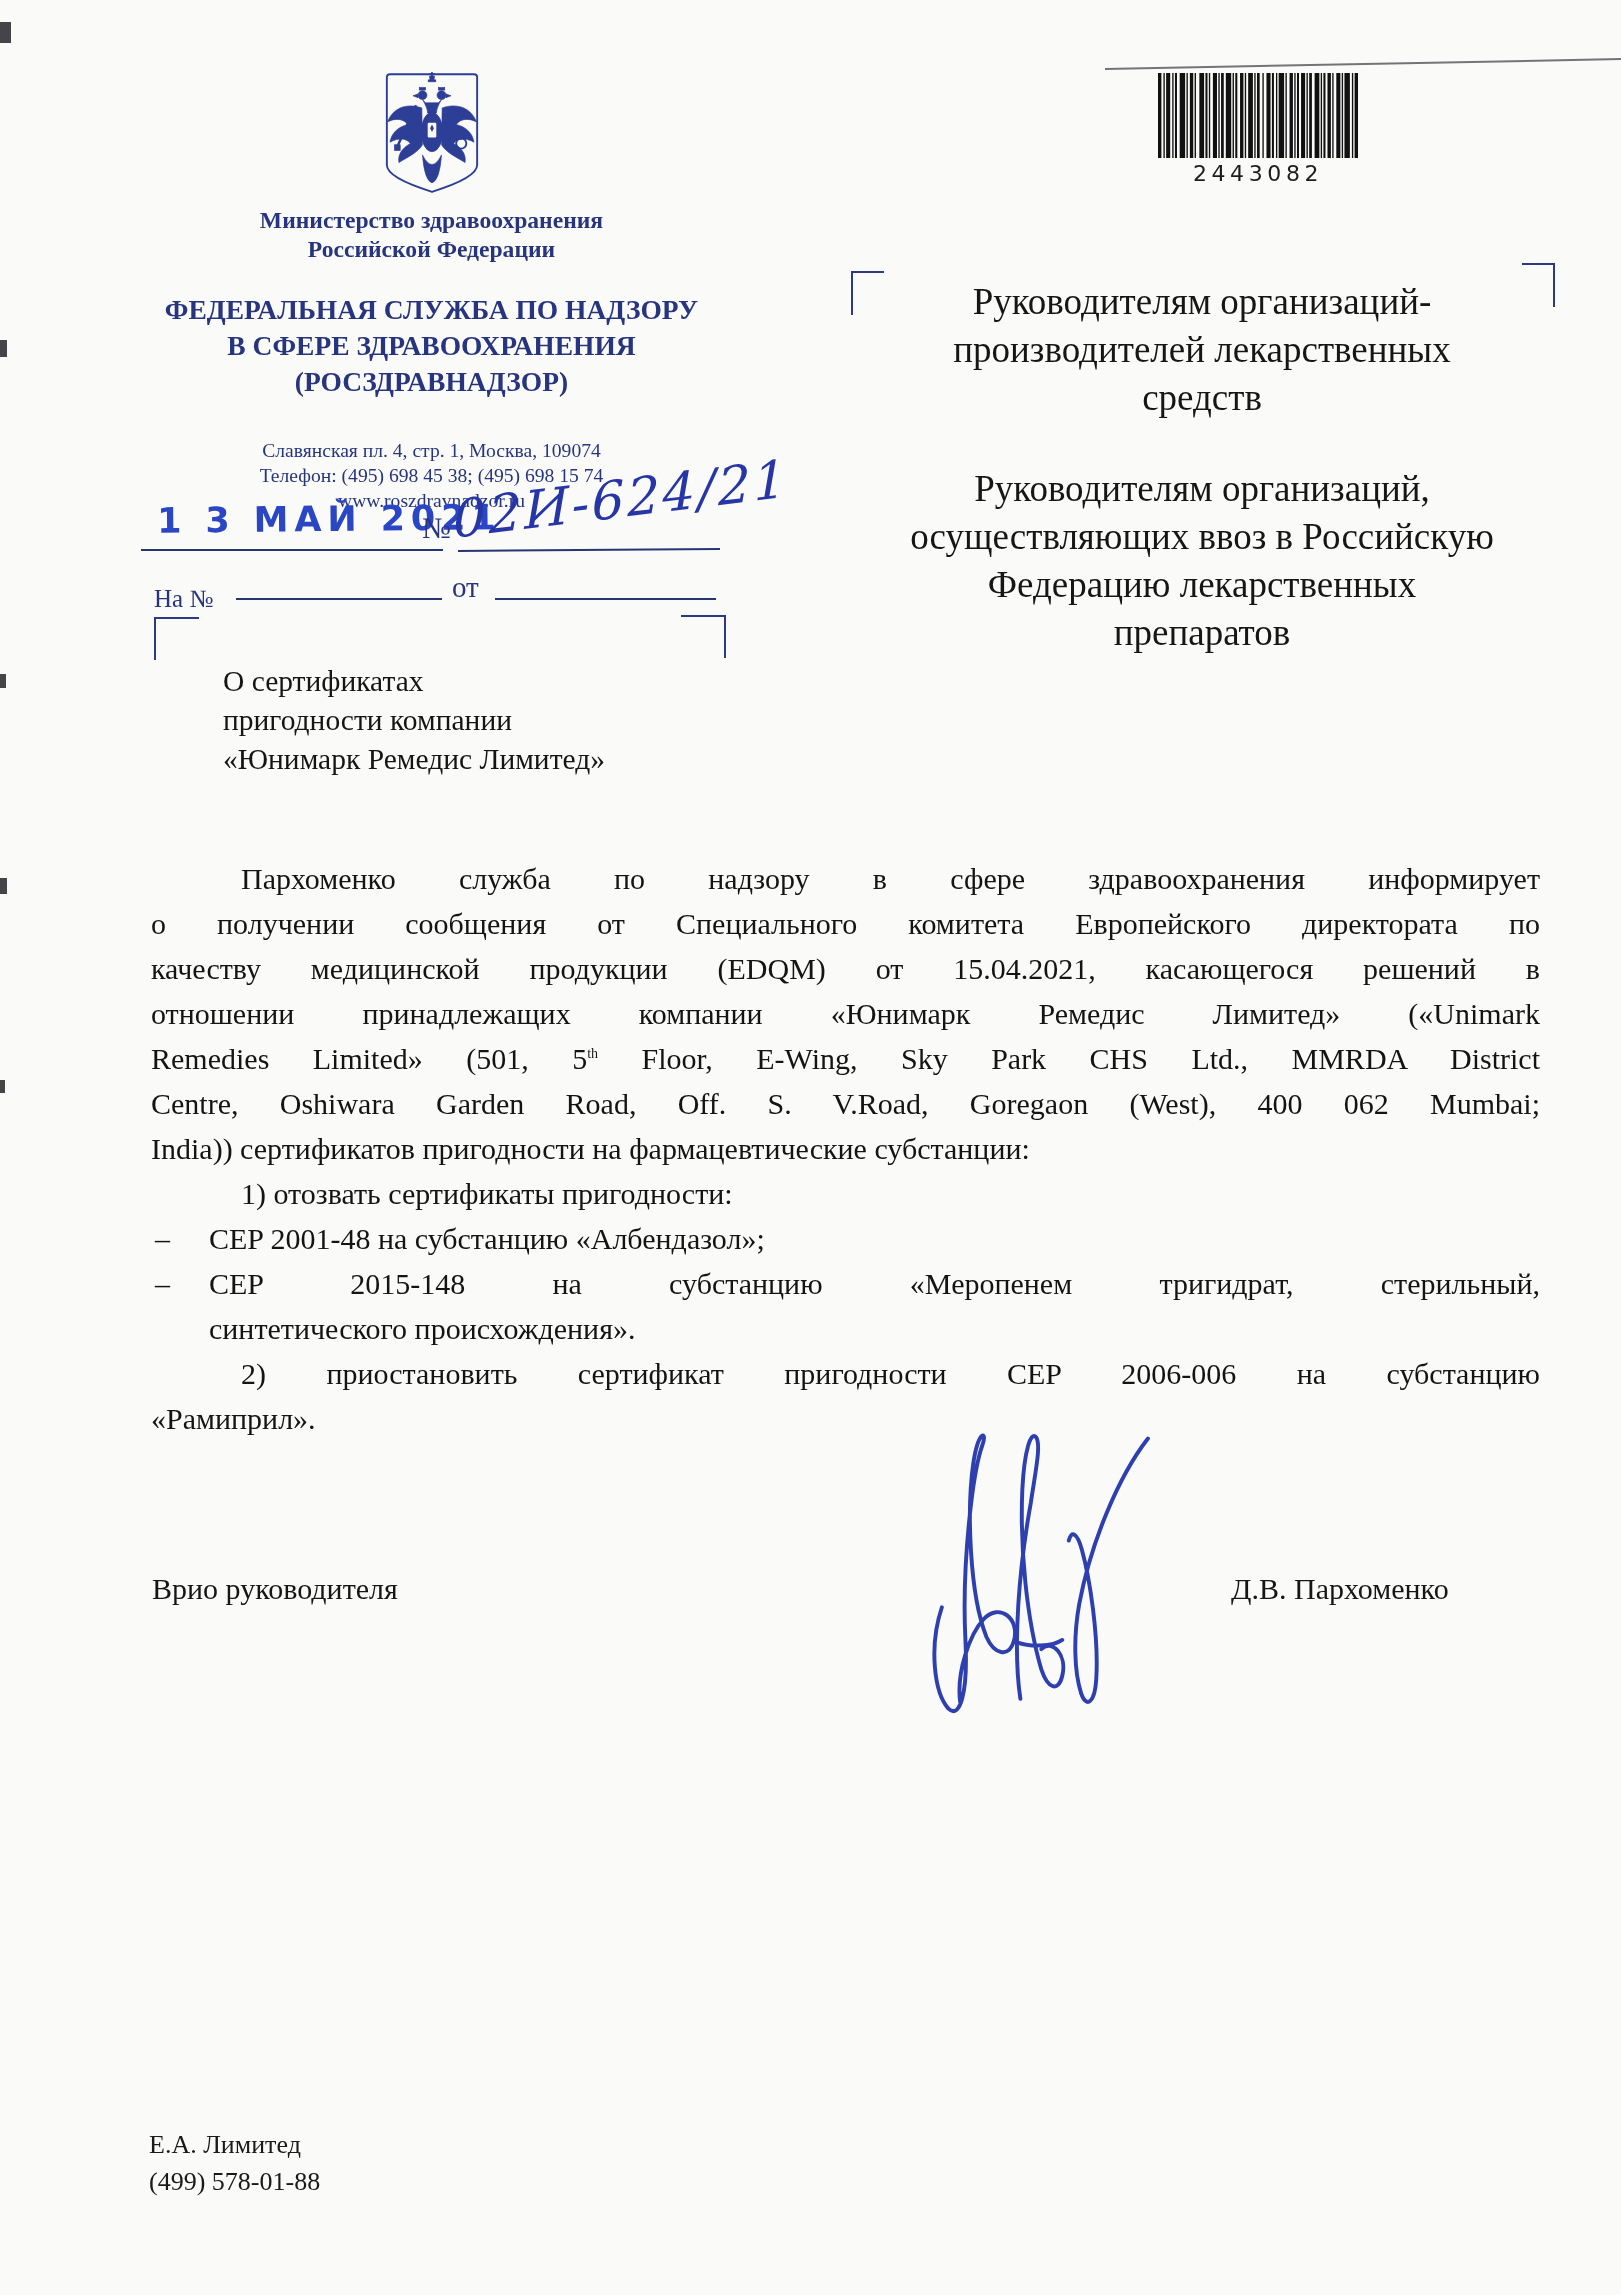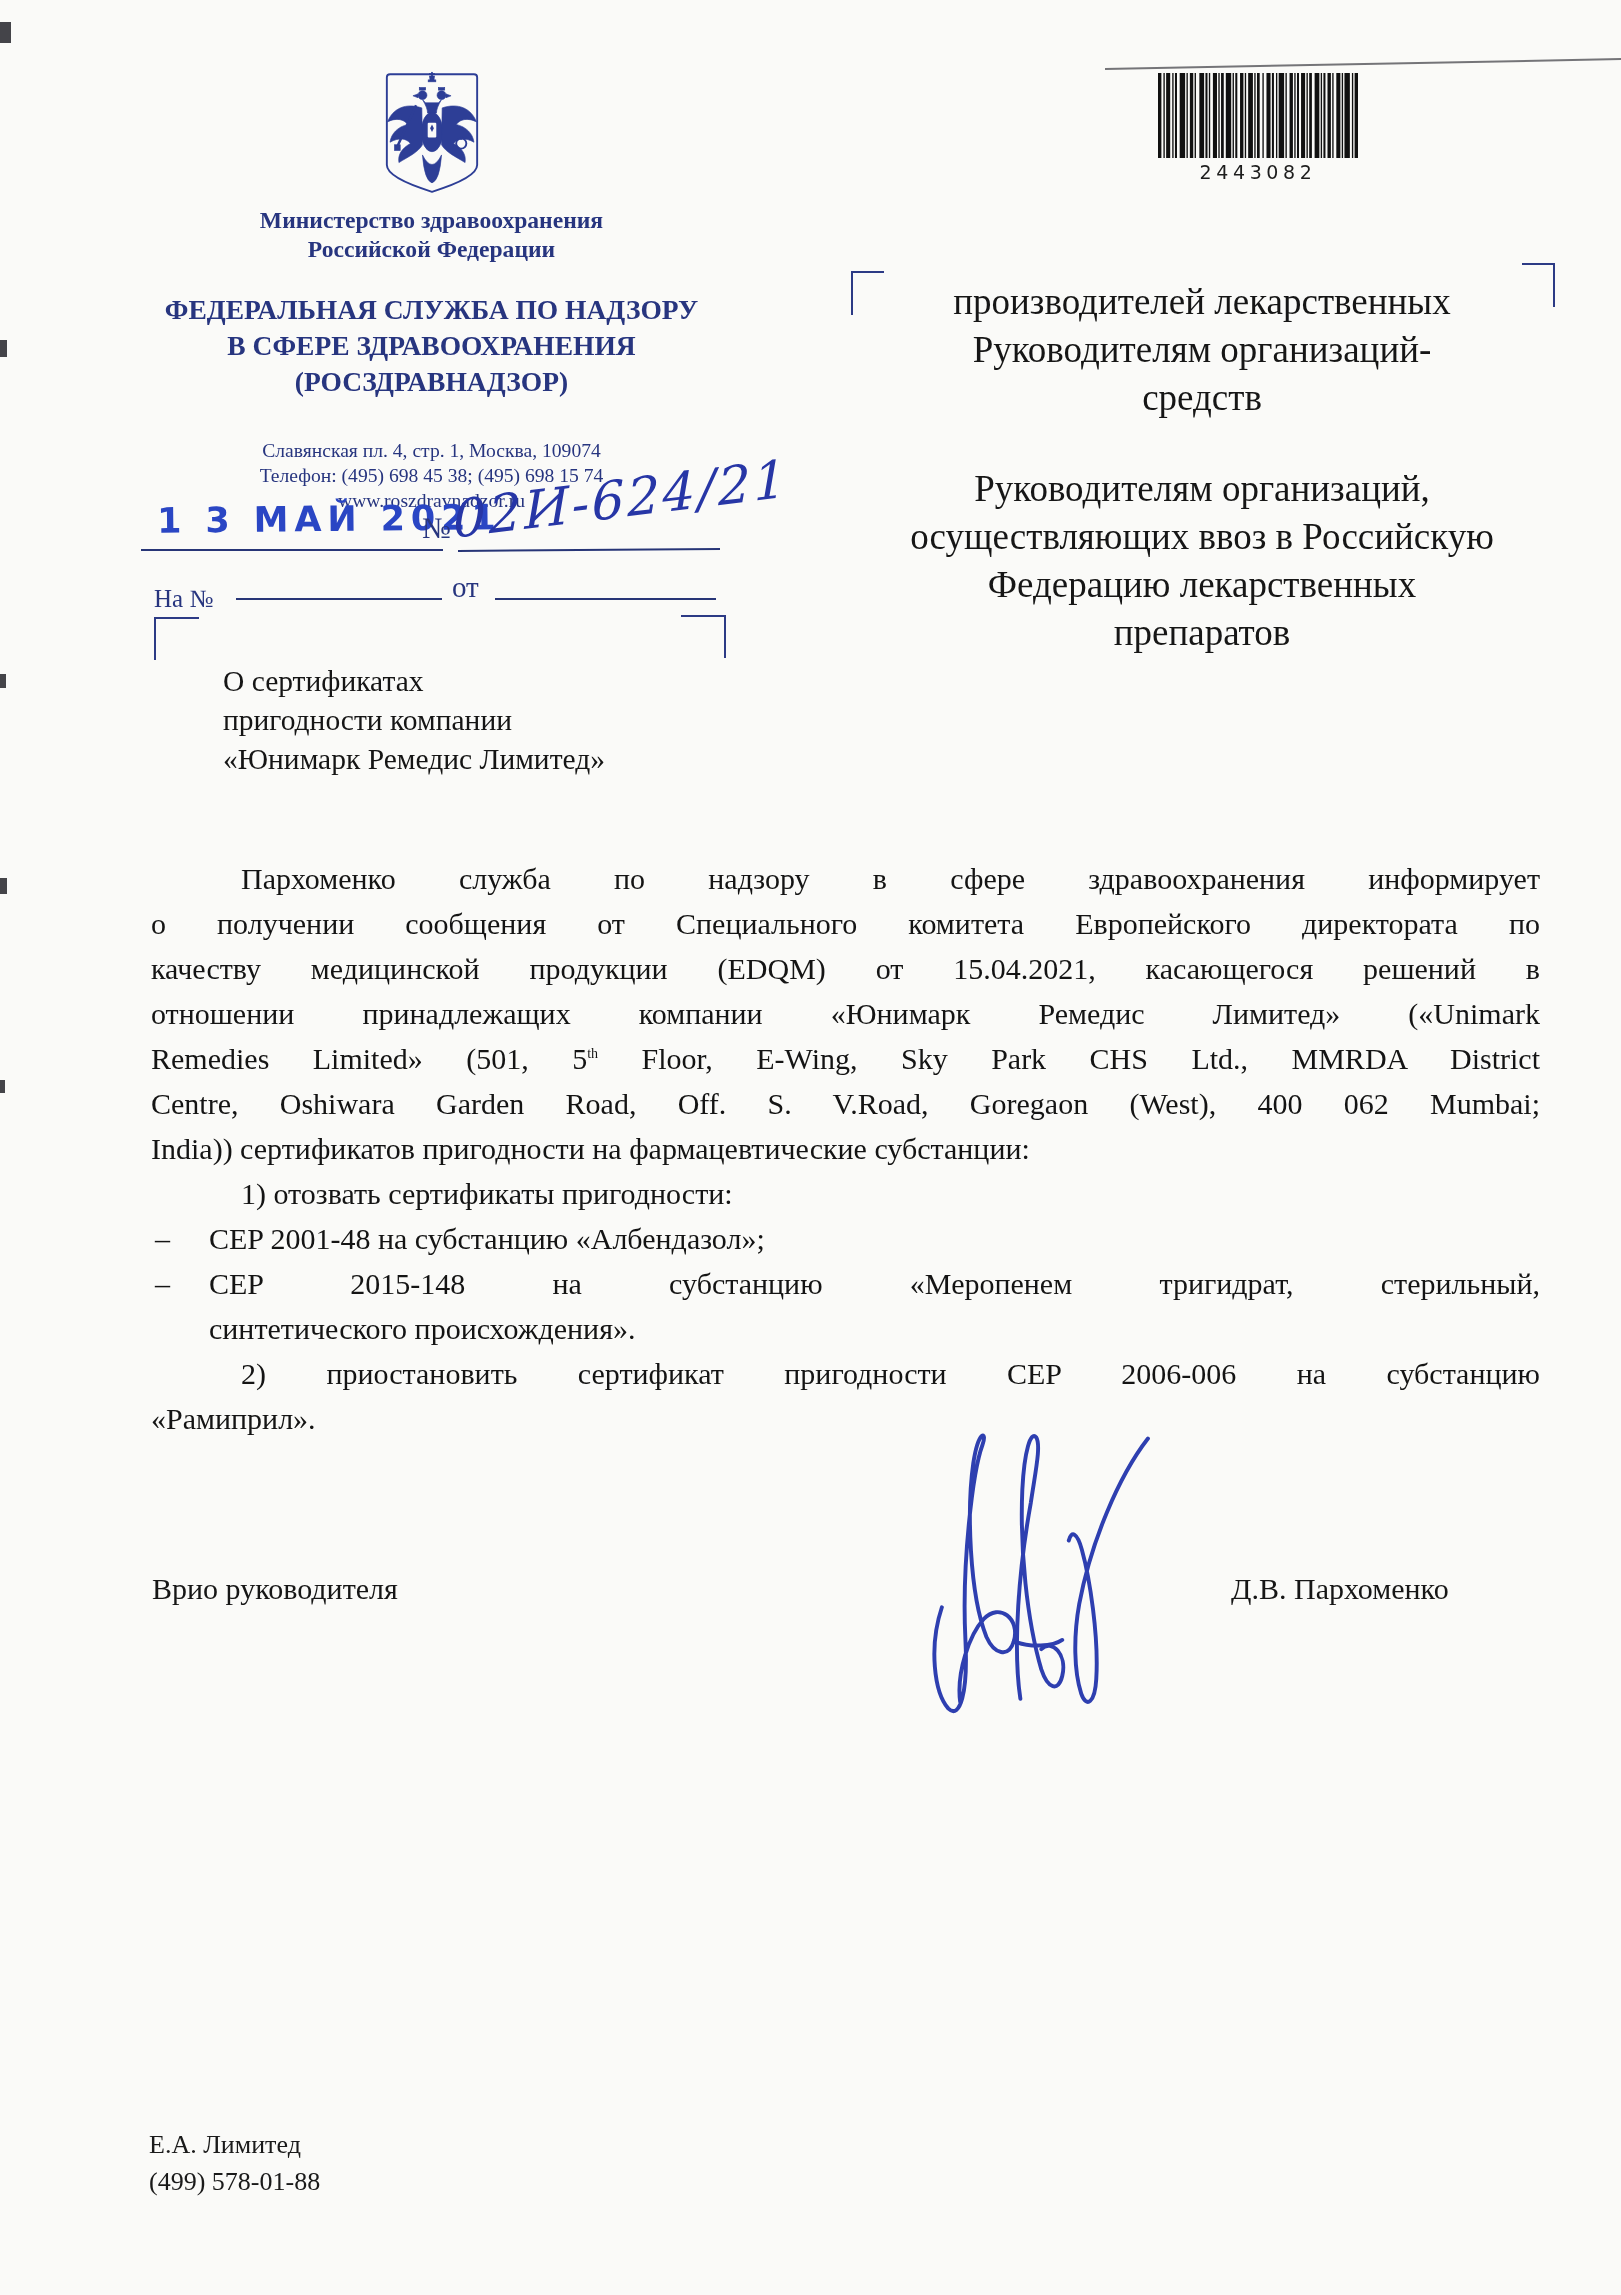--- a/index.html
+++ b/index.html
@@ -41,21 +41,21 @@
   
   .corner{position:absolute;border:0 solid #2c3a85;}
   .c-tl{border-top-width:2px;border-left-width:2px;}
   .c-tr{border-top-width:2px;border-right-width:2px;}
   
   #subject{position:absolute;left:223px;top:662px;font-size:29.5px;line-height:39px;color:#151515;}
   
   #barcode-box{position:absolute;left:1157px;top:73px;width:202px;text-align:center;}
   #barcode-num{
     margin-top:1.3px;font-family:"DejaVu Sans", sans-serif;
-    font-size:19px;letter-spacing:4.6px;color:#1d1d1d;
+    font-size:22px;letter-spacing:4.6px;color:#1d1d1d;
   }
   #recipients{position:absolute;left:851px;top:278px;width:702px;text-align:center;
     font-size:37px;line-height:48px;color:#161616;}
   #recipients .blk2{margin-top:43px;}
   
   #body{position:absolute;left:151px;top:856px;width:1389px;font-size:30px;line-height:45px;color:#141414;}
   .bl{text-align:justify;text-align-last:justify;}
   .bl.last{text-align-last:left;}
   .ind{padding-left:90px;}
   .brow{position:relative;}
@@ -199,22 +199,22 @@
       </g>
     </svg>
     <div id="barcode-num">2443082</div>
   </div>
 
   <div class="corner c-tl" style="left:851px;top:271px;width:31px;height:42px;"></div>
   <div class="corner c-tr" style="left:1522px;top:263px;width:31px;height:42px;"></div>
 
   <div id="recipients">
     <div>
+      <div>Руководителям организаций-</div>
       <div>производителей лекарственных</div>
-      <div>Руководителям организаций-</div>
       <div>средств</div>
     </div>
     <div class="blk2">
       <div>Руководителям организаций,</div>
       <div>осуществляющих ввоз в Российскую</div>
       <div>Федерацию лекарственных</div>
       <div>препаратов</div>
     </div>
   </div>
 

